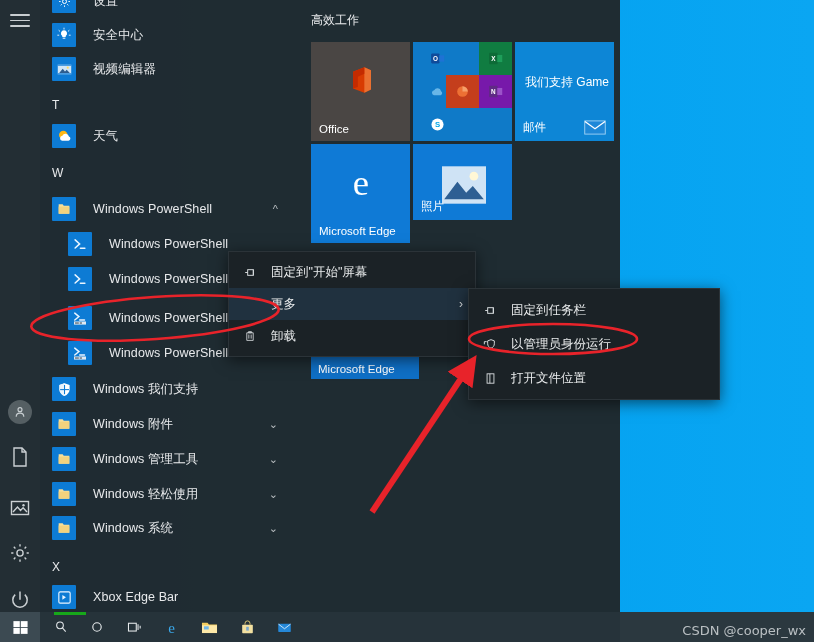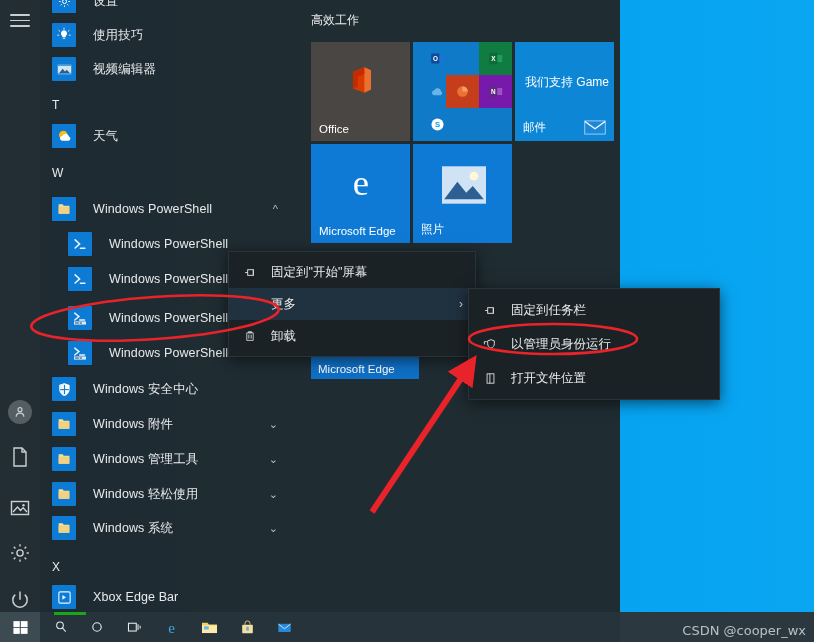--- a/index.html
+++ b/index.html
@@ -288,21 +288,21 @@
       <div class="app-row" style="position:absolute; top:18px; left:0; width:260px;">
         <div class="tile-ico" style="background:#0d7bd4;">
           <svg viewBox="0 0 24 24" style="width:16px;height:16px">
             <path d="M12 5a4.6 4.6 0 0 0-2.6 8.4v1.6h5.2v-1.6A4.6 4.6 0 0 0 12 5z" fill="#fff"></path>
             <rect x="10" y="16" width="4" height="1.5" fill="#fff"></rect>
             <g stroke="#fff" stroke-width="1.3" stroke-linecap="round">
               <path d="M12 1.6v1.6M4.4 5.2l1.2 1.1M19.6 5.2l-1.2 1.1M2.6 12.3h1.6M19.8 12.3h1.6"></path>
             </g>
           </svg>
         </div>
-        <span class="app-label">使用技巧</span>
+        <span class="app-label">安全中心</span>
       </div>
 
       <div class="app-row" style="position:absolute; top:52px; left:0; width:260px;">
         <div class="tile-ico" style="background:#0d7bd4;">
           <svg viewBox="0 0 24 24" style="width:17px;height:17px">
             <rect x="2.5" y="5" width="19" height="14" fill="#cfe6f8"></rect>
             <path d="M4.5 17l5-6 3.2 3.8 2.4-2.4 4.4 4.6z" fill="#2d5d8e"></path>
             <circle cx="16.6" cy="9.4" r="1.5" fill="#ffd964"></circle>
             <g fill="#0d7bd4">
                 <rect x="2.5" y="5" width="19" height="1.6"></rect>
@@ -394,21 +394,21 @@
 
       <div class="app-row" style="position:absolute; top:372px; left:0; width:260px;">
         <div class="tile-ico" style="background:#0d7bd4;">
           <svg viewBox="0 0 24 24" style="width:17px;height:17px">
             <path d="M12 3l7.2 2.6v6c0 4.3-3 8-7.2 9.4-4.2-1.4-7.2-5.1-7.2-9.4v-6z" fill="#fff"></path>
             <path d="M12 3v18c-4.2-1.4-7.2-5.1-7.2-9.4v-6z" fill="#e8f2fb"></path>
             <rect x="11.3" y="5.6" width="1.5" height="13" fill="#0d7bd4"></rect>
             <rect x="5.8" y="11.4" width="12.5" height="1.5" fill="#0d7bd4"></rect>
           </svg>
         </div>
-        <span class="app-label">Windows 安全中心</span>
+        <span class="app-label">Windows 我们支持</span>
       </div>
 
       <div class="app-row" style="position:absolute; top:407px; left:0; width:260px;">
         <div class="tile-ico" style="background:#0d7bd4;">
           <svg viewBox="0 0 24 24" style="width:16px;height:16px">
             <path d="M4 5h6l1.6 2H20v12H4z" fill="#f6df9a"></path>
               <path d="M4 8.4h16V19H4z" fill="#f2d27e"></path>
           </svg>
         </div>
         <span class="app-label">Windows 附件</span>
@@ -540,21 +540,21 @@
         </svg>
       </div>
 
       <div class="tile tile-edge" style="left:11px; top:144px; width:99px; height:99px;">
         <svg viewBox="0 0 24 24" style="position:absolute;left:30px;top:18px;width:40px;height:40px">
           <text x="12" y="20" font-size="22" fill="#fff" text-anchor="middle" font-family="'Liberation Serif',serif">e</text>
         </svg>
         <span class="tile-caption">Microsoft Edge</span>
       </div>
 
-      <div class="tile tile-photo" style="left:113px; top:144px; width:99px; height:99px;">
+      <div class="tile tile-photo" style="left:113px; top:144px; width:99px; height:76px;">
         <svg viewBox="0 0 40 34" style="position:absolute;left:29px;top:22px;width:44px;height:38px">
           <rect x="0" y="0" width="40" height="34" fill="#cfe3f5"></rect>
           <path d="M2 30l12-16 8 10 6-6 10 12z" fill="#2e5f93"></path>
           <circle cx="29" cy="9" r="4" fill="#fff7d6"></circle>
         </svg>
         <span class="tile-caption">照片</span>
       </div>
 
       <div class="tile tile-store" style="left:11px; top:356px; width:108px; height:23px;">
         <span class="tile-caption" style="bottom:4px; left:7px;">Microsoft Edge</span>

